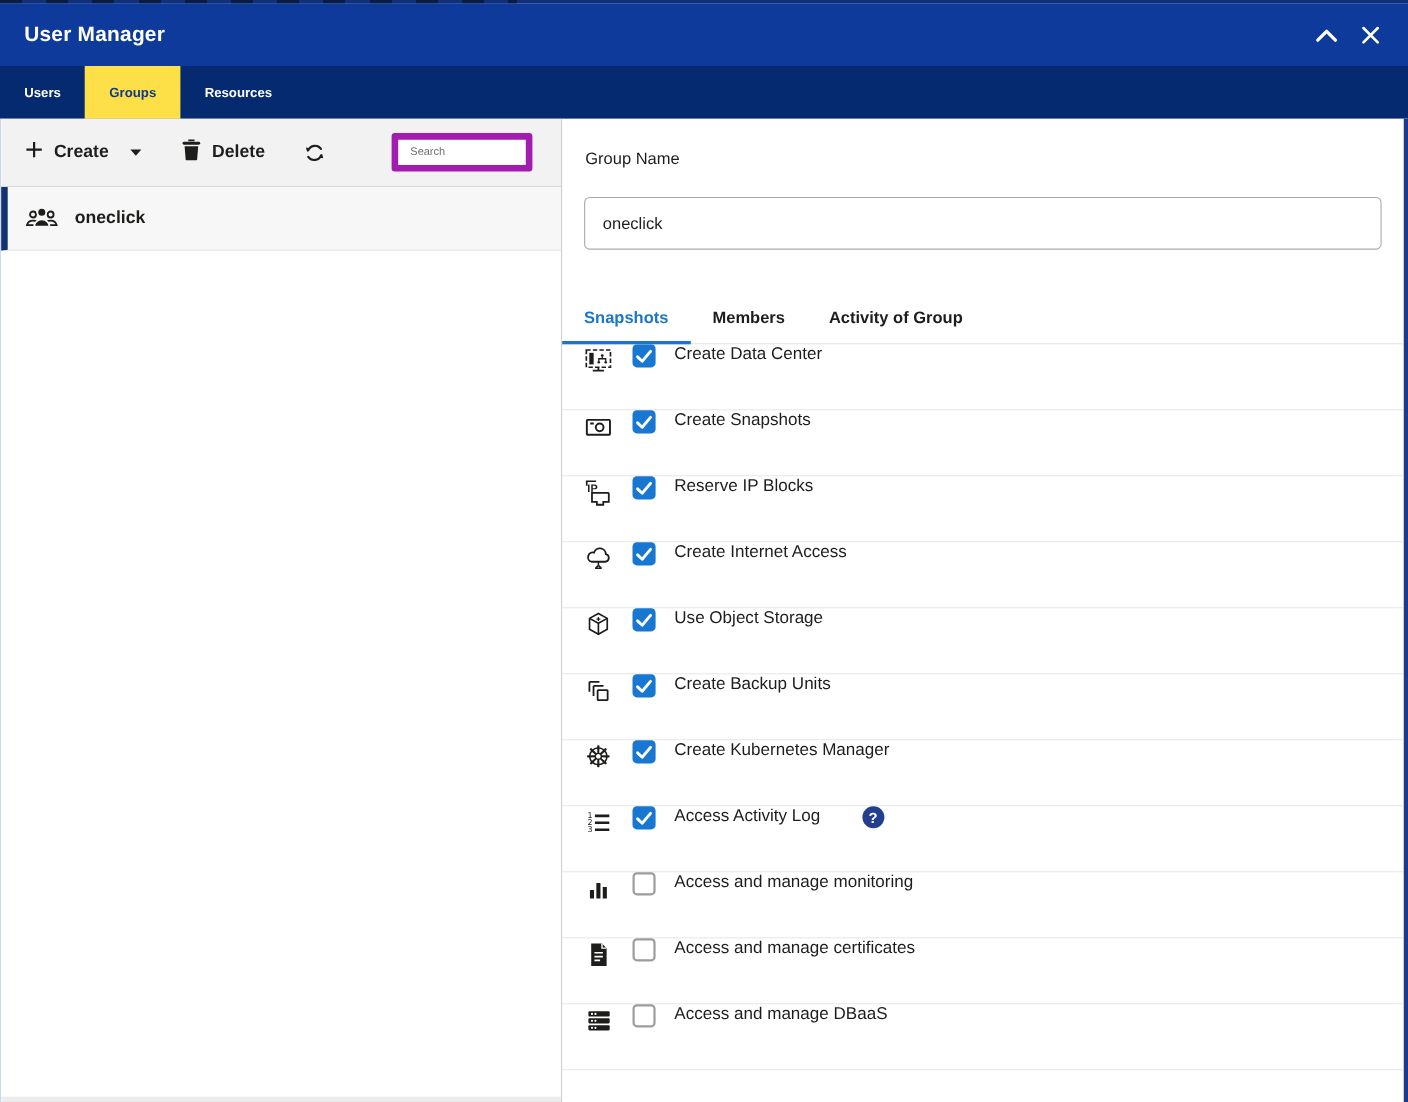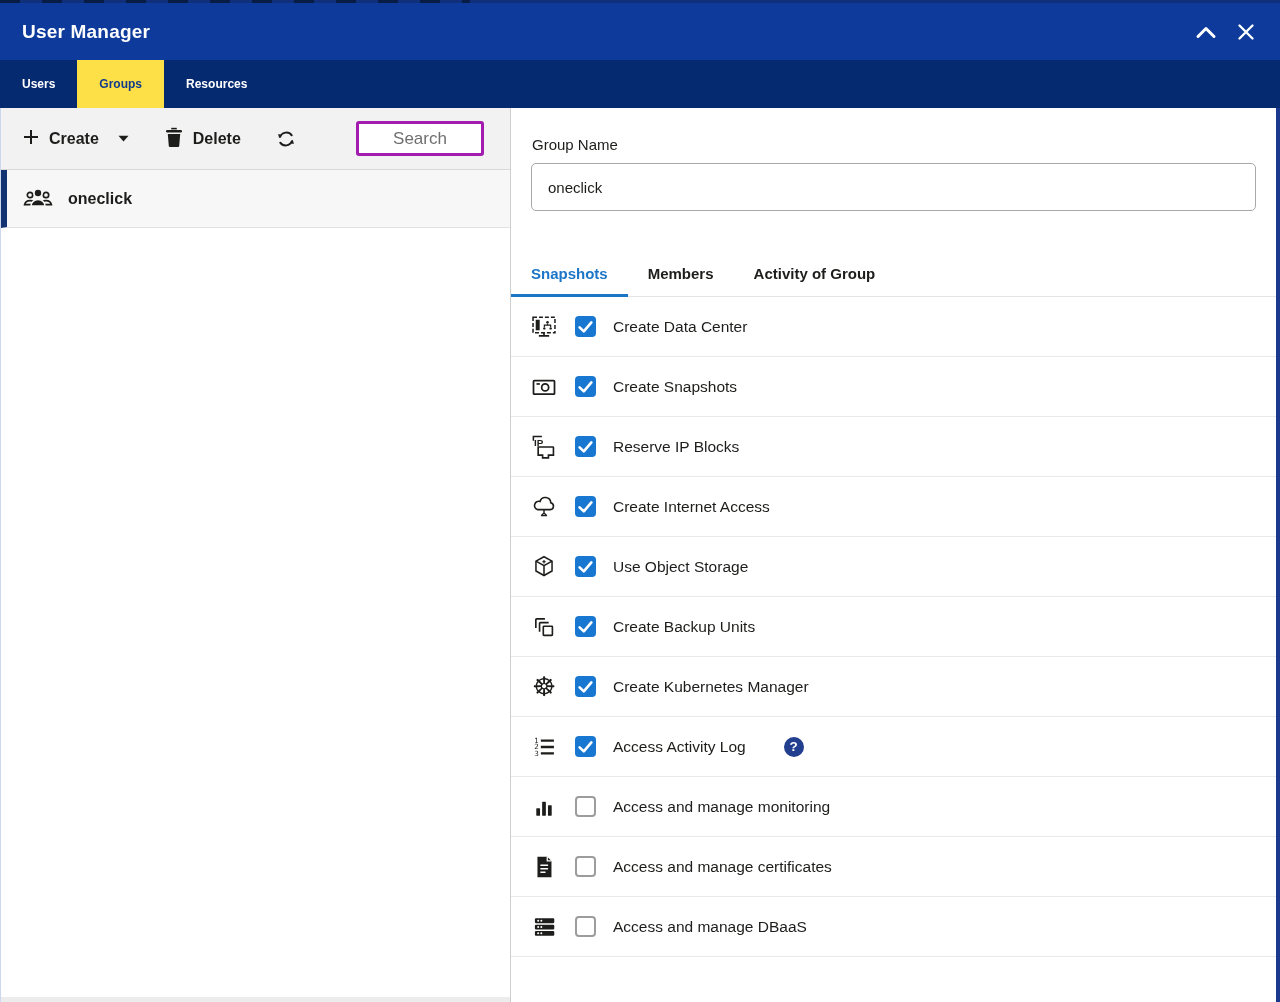--- a/index.html
+++ b/index.html
@@ -31,46 +31,46 @@
   
   .left-panel { width:510px; flex:0 0 510px; border-right:1px solid #cfcfcf; display:flex;
                 flex-direction:column; background:#fff; position:relative; }
   .toolbar { height:62px; flex:0 0 62px; background:#f2f2f2; border-bottom:1px solid #d9d9d9;
              display:flex; align-items:center; padding:0 26px 0 22px; }
   .tb-btn { display:flex; align-items:center; gap:10px; font-size:16px; font-weight:600;
             color:#1d1d1b; cursor:pointer; }
   .tb-caret { margin-left:9px; display:flex; align-items:center; }
   .tb-delete { margin-left:36px; }
   .tb-refresh { margin-left:34px; display:flex; align-items:center; cursor:pointer; }
-  .search-input { margin-left:auto; width:128px; height:35px; border:3px solid #a21caf;
-                  border-radius:3px; background:#fff; padding:0 11px; font-size:17px;
-                  color:#333; font-family:"Liberation Sans",sans-serif; outline:none;text-align:center; }
+  .search-input { margin-left:auto; width:128px; height:35px; border:6px solid #a21caf;
+                  border-radius:3px; background:#fff; padding:0 11px; font-size:10px;
+                  color:#333; font-family:"Liberation Sans",sans-serif; outline:none; }
   .search-input::placeholder { color:#6f6f6f; }
   .group-row { height:58px; flex:0 0 58px; background:#f7f7f7; border-bottom:1px solid #e2e2e2;
                display:flex; align-items:center; padding-left:14px; gap:13px; cursor:pointer; }
   .group-row.selected { border-left:6px solid #123271; }
   .group-icon { display:flex; align-items:center; }
   .group-name { font-size:16px; font-weight:700; color:#1d1d1b; }
   .left-fill { flex:1; background:#fff; }
   .left-bottom-strip { height:5px; flex:0 0 5px; background:#ececec; }
 
   
   .right-panel { flex:1; background:#fff; display:flex; flex-direction:column; overflow:hidden; }
-  .gn-label { margin:28px 20px 10px 21px; font-size:15px; color:#1d1d1b; }
+  .gn-label { margin:28px 20px 26px 21px; font-size:15px; color:#1d1d1b; }
   .gn-input { margin:0 20px; height:48px; border:1px solid #a9a9a9; border-radius:5px;
               padding:0 16px; font-size:15px; color:#1d1d1b; outline:none;
               font-family:"Liberation Sans",sans-serif; }
   .detail-tabbar { display:flex; margin-top:40px; border-bottom:1px solid #e5e5e5; flex:0 0 auto; }
   .detail-tab { padding:0 20px; height:45px; display:flex; align-items:center; font-size:15px;
                 font-weight:600; color:#1d1d1b; position:relative; cursor:pointer; }
   .detail-tab.active { color:#1b76c8; }
   .detail-tab.active::after { content:""; position:absolute; left:0; right:0; bottom:-1px;
                               height:3px; background:#1b76c8; }
   .priv-list { flex:1; overflow:hidden; }
-  .priv-row { height:60px; display:flex; align-items:center; border-bottom:1px solid #e9e9e9;
+  .priv-row { height:60px; display:flex; border-bottom:1px solid #e9e9e9;
               padding-left:18px; }
   .priv-icon { width:30px; height:30px; flex:0 0 30px; display:flex; align-items:center;
                justify-content:center; color:#1d1d1b; }
   .checkbox { width:21px; height:21px; flex:0 0 21px; margin-left:16px; border-radius:4px;
               display:flex; align-items:center; justify-content:center; cursor:pointer; }
   .checkbox.checked { background:#1877d1; }
   .checkbox.unchecked { background:#fff; border:2px solid #9c9c9c; }
   .priv-label { margin-left:17px; font-size:15.5px; color:#1d1d1b; }
   .help-badge { width:20px; height:20px; margin-left:38px; border-radius:50%; background:#223f8f;
                 color:#fff; font-size:13.5px; font-weight:700; display:flex; align-items:center;

